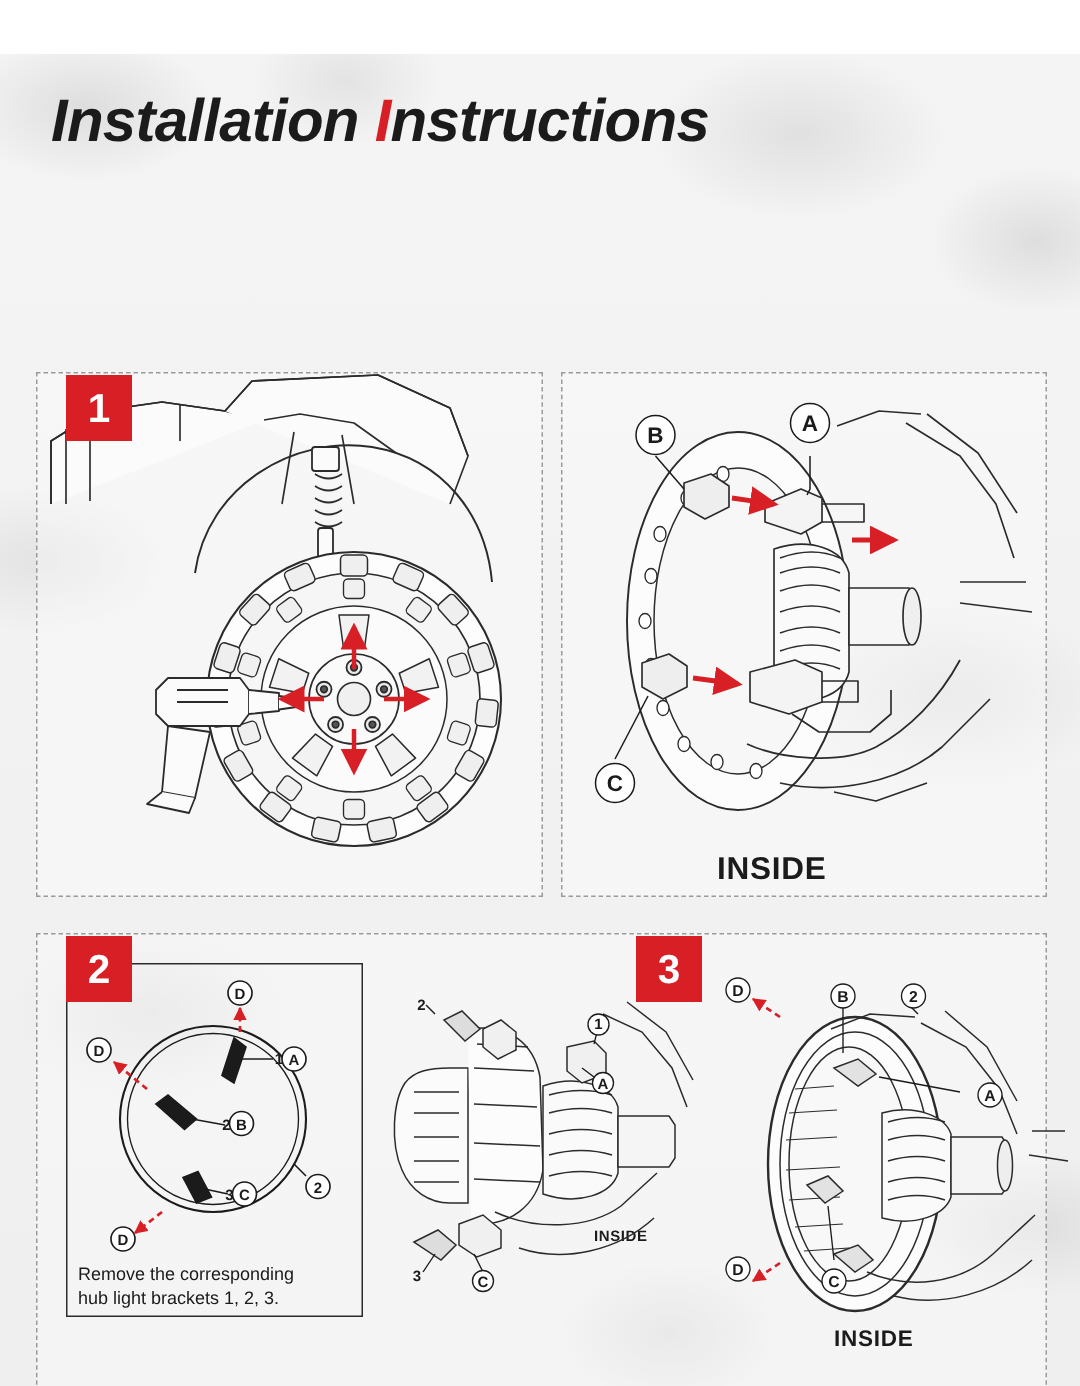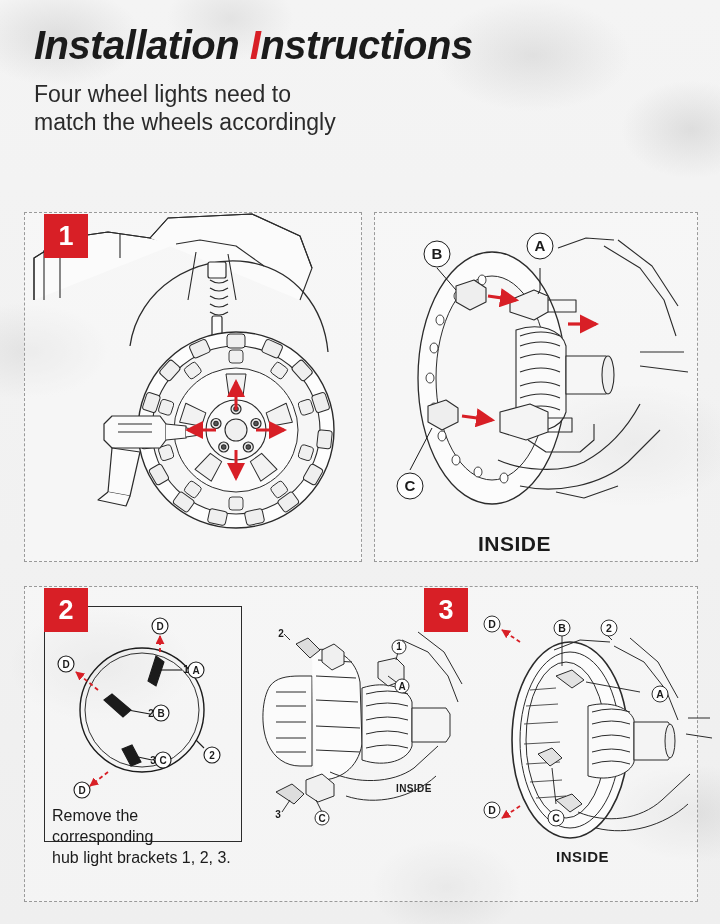--- a/index.html
+++ b/index.html
@@ -12,20 +12,21 @@
     height: 924px;
     font-family: "Liberation Sans", sans-serif;
     overflow: hidden;
     position: relative;
   }
   .page {
     position: absolute;
     inset: 0;
     background: #f2f2f2;
     overflow: hidden;
+    margin-top: 36px;
   }
   
   .bg-texture {
     position: absolute;
     inset: 0;
     background:
       radial-gradient(ellipse 120px 70px at 8% 4%, rgba(203,203,203,0.55) 0%, rgba(203,203,203,0) 70%),
       radial-gradient(ellipse 90px 60px at 32% 2%, rgba(210,210,210,0.5) 0%, rgba(210,210,210,0) 70%),
       radial-gradient(ellipse 140px 80px at 74% 6%, rgba(205,205,205,0.5) 0%, rgba(205,205,205,0) 70%),
       radial-gradient(ellipse 100px 70px at 96% 14%, rgba(200,200,200,0.5) 0%, rgba(200,200,200,0) 70%),
@@ -105,45 +106,41 @@
     font-weight: 700;
     font-size: 10px;
     color: #1b1b1b;
     letter-spacing: 0.4px;
   }
   .note {
     position: absolute;
     left: 52px;
     top: 806px;
     width: 182px;
-    font-size: 16px;
+    font-size: 12px;
     line-height: 1.3;
     color: #1b1b1b;
   }
   svg { display: block; }
   .svg-layer {
     position: absolute;
     inset: 0;
     pointer-events: none;
   }
 </style>
 </head>
 <body>
 
 <div class="page">
   <div class="bg-texture"></div>
 
   <div class="header">
     <h1 class="title">
       <span>Installation </span><span class="hl">I</span><span>nstructions</span><br>
     </h1>
-    <div class="subtitle">
-      <span>Four wheel lights need to</span><br>
-      <span>match the wheels accordingly</span>
-    </div>
   </div>
 
   <div class="panel p1"></div>
   <div class="panel p2"></div>
   <div class="panel p3"></div>
   <div class="panel-solid p2inner"></div>
 
   <div class="badge" style="left:44px; top:214px;">1</div>
   <div class="badge" style="left:44px; top:588px;">2</div>
   <div class="badge" style="left:424px; top:588px;">3</div>

